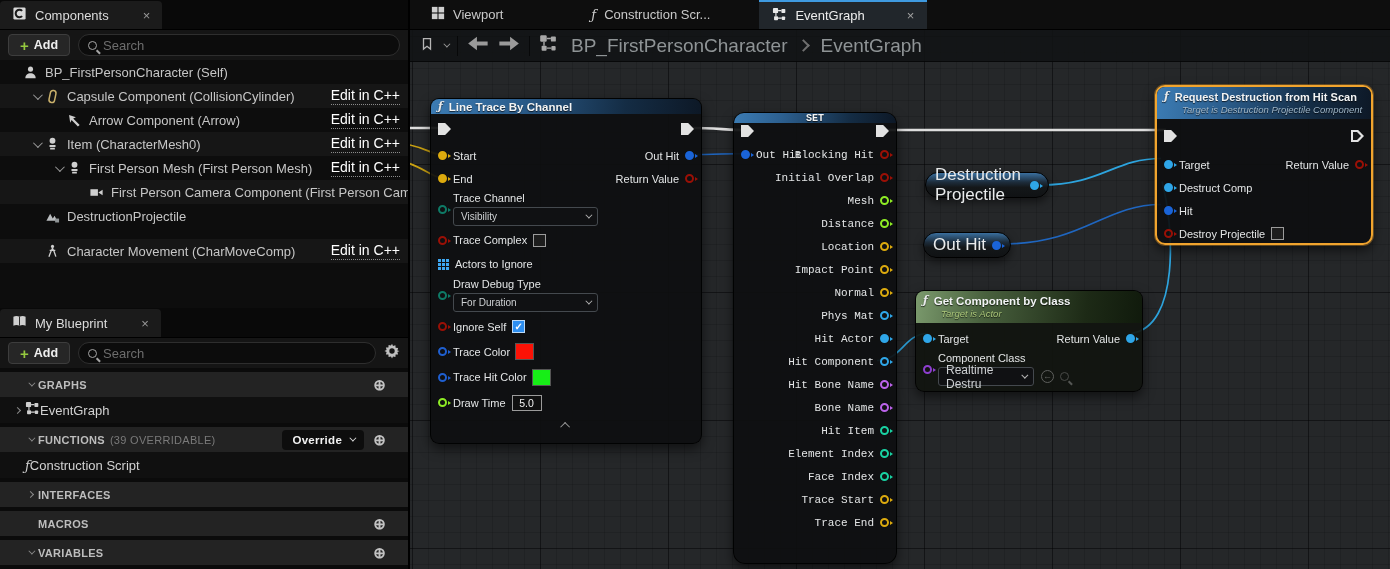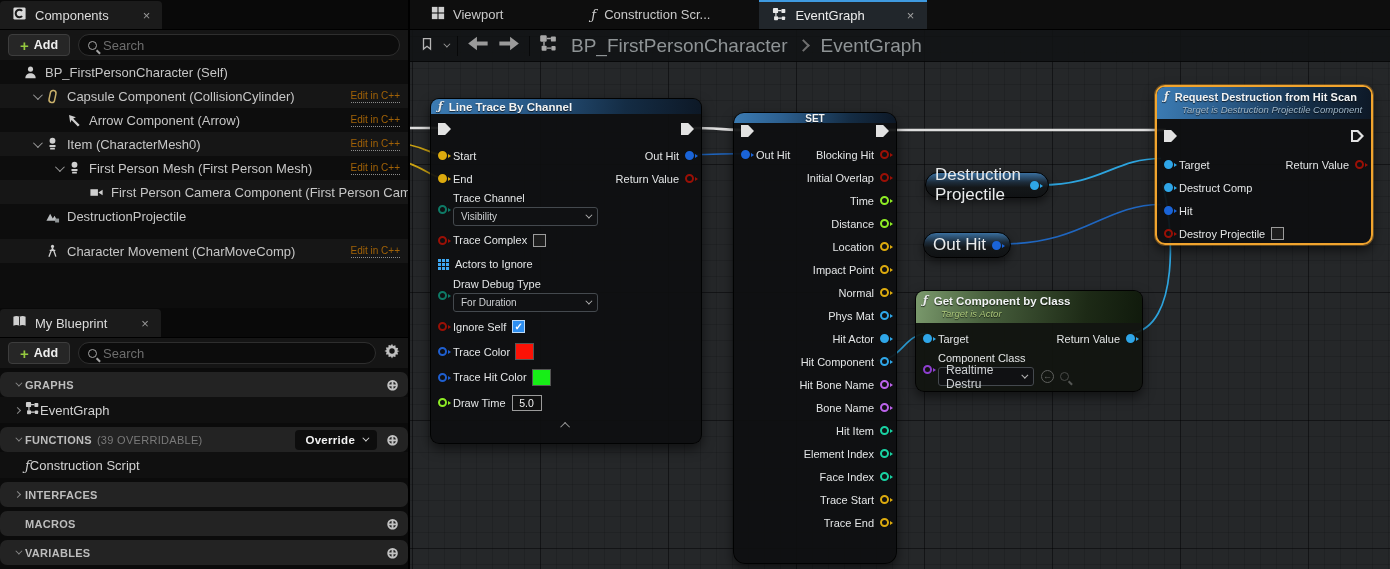--- a/index.html
+++ b/index.html
@@ -23,25 +23,25 @@
   .tree-row { display:flex; align-items:center; height:24px; padding-right:8px; font-size:13px; color:#c6c6c6; white-space:nowrap; overflow:hidden; }
   .tree-row:nth-child(even) { background:#161616; }
   .tree-row.gap { margin-top:11px; }
   .tree-row .icon { width:17px; display:inline-flex; justify-content:center; margin-right:6px; flex:none; }
   .expander { width:16px; flex:none; display:inline-flex; justify-content:center; }
   .chev { display:inline-block; width:7px; height:7px; border-right:1.6px solid #9a9a9a; border-bottom:1.6px solid #9a9a9a; }
   .chev.down { transform:rotate(45deg) translateY(-2px); }
   .chev.right { transform:rotate(-45deg); }
   .chev.up { transform:rotate(-135deg) translateY(-2px); }
   .chev.small { width:5px; height:5px; }
-  .edit-cpp { margin-left:auto; color:#a16207; font-size:10px; border-bottom:1px dotted #8b8b8b; padding-bottom:1px; }
+  .edit-cpp { margin-left:auto; color:#ffffff; font-size:14px; border-bottom:1px dotted #8b8b8b; padding-bottom:1px; }
 
   
   .mybp { position:absolute; left:0; top:308px; width:100%; bottom:0; background:#0b0b0b; }
-  .bp-row-section { display:flex; align-items:center; height:25px; margin-top:4px; background:#232323; padding:0 9px; font-size:11px; font-weight:bold; color:#bdbdbd; letter-spacing:.3px;border-radius:7px; }
+  .bp-row-section { display:flex; align-items:center; height:25px; margin-top:4px; background:#232323; padding:0 22px; font-size:11px; font-weight:bold; color:#bdbdbd; letter-spacing:.3px; }
   .bp-row-section .suffix { font-weight:normal; color:#7a7a7a; margin-left:5px; }
   .bp-row-item { display:flex; align-items:center; height:26px; background:#101010; padding:0 9px; font-size:13px; color:#d2d2d2; }
   .circle-plus { margin-left:auto; color:#c2c2c2; font-size:15px; line-height:1; }
   .override-btn { margin-left:auto; display:flex; align-items:center; gap:7px; background:#0d0d0d; border-radius:4px; height:20px; padding:0 10px; color:#f2f2f2; font-size:11.5px; font-weight:bold; margin-right:9px; }
   .fn-italic { font-family:"DejaVu Serif",serif; font-style:italic; color:#cfcfcf; font-size:13px; }
 
   
   .graph-area { position:absolute; left:410px; top:0; width:980px; height:569px; }
   .doc-tabbar { position:absolute; left:0; top:0; width:100%; height:30px; background:#0e0e0e; display:flex; align-items:stretch; z-index:5; border-bottom:1px solid #000; }
   .doc-tab { display:flex; align-items:center; gap:8px; padding:0 13px; color:#c9c9c9; font-size:13px; }
@@ -411,21 +411,21 @@
         <div class="prow" style="height:25px;">
           <span class="pin float"></span>
           <span class="plabel">Draw Time</span>
           <span class="numbox">5.0</span>
         </div>
         <div class="collapse-row">
             <span class="chev up"></span>
           </div>
       </div>
 
-      <div class="node set-node" style="left:323px; top:82px; width:164px; height:452px;">
+      <div class="node set-node" style="left:323px; top:82px; width:164px; height:452px;font-family:Liberation Mono, monospace;">
         <div class="nhead set-head">
           <span>SET</span>
         </div>
         <div class="execrow" style="height:16px;">
           <span class="epin"></span>
           <span class="epin"></span>
         </div>
         <div class="set-input">
           <span class="pin filled struct"></span>
           <span class="plabel">Out Hit</span>
@@ -433,21 +433,21 @@
         <div class="set-outputs" id="set-outputs">
             <div class="prow">
               <span class="plabel">Blocking Hit</span>
               <span class="pin bool"></span>
             </div>
             <div class="prow">
               <span class="plabel">Initial Overlap</span>
               <span class="pin bool"></span>
             </div>
             <div class="prow">
-              <span class="plabel">Time</span>
+              <span class="plabel">Mesh</span>
               <span class="pin float"></span>
             </div>
             <div class="prow">
               <span class="plabel">Distance</span>
               <span class="pin float"></span>
             </div>
             <div class="prow">
               <span class="plabel">Location</span>
               <span class="pin vector"></span>
             </div>

